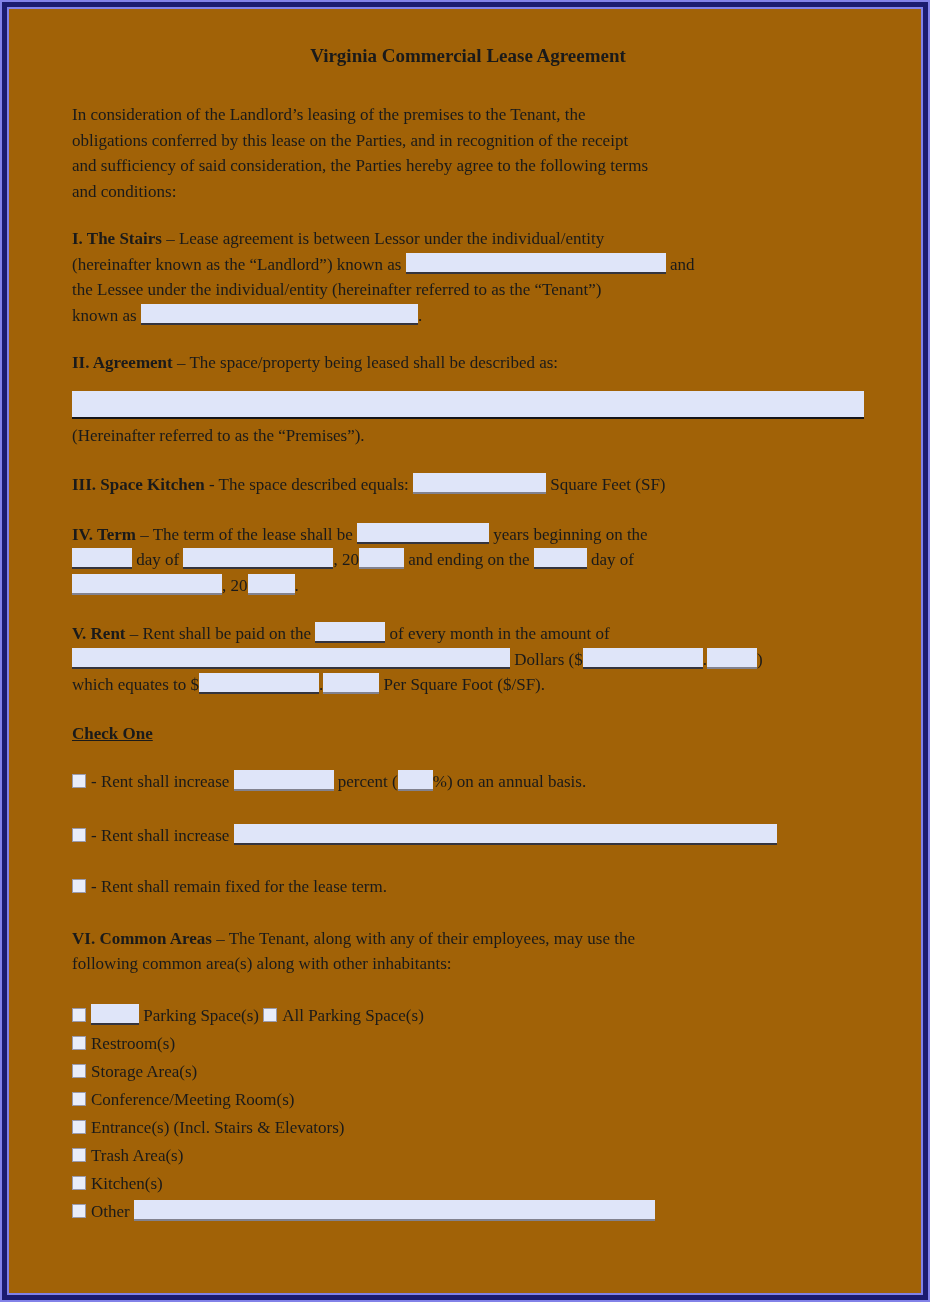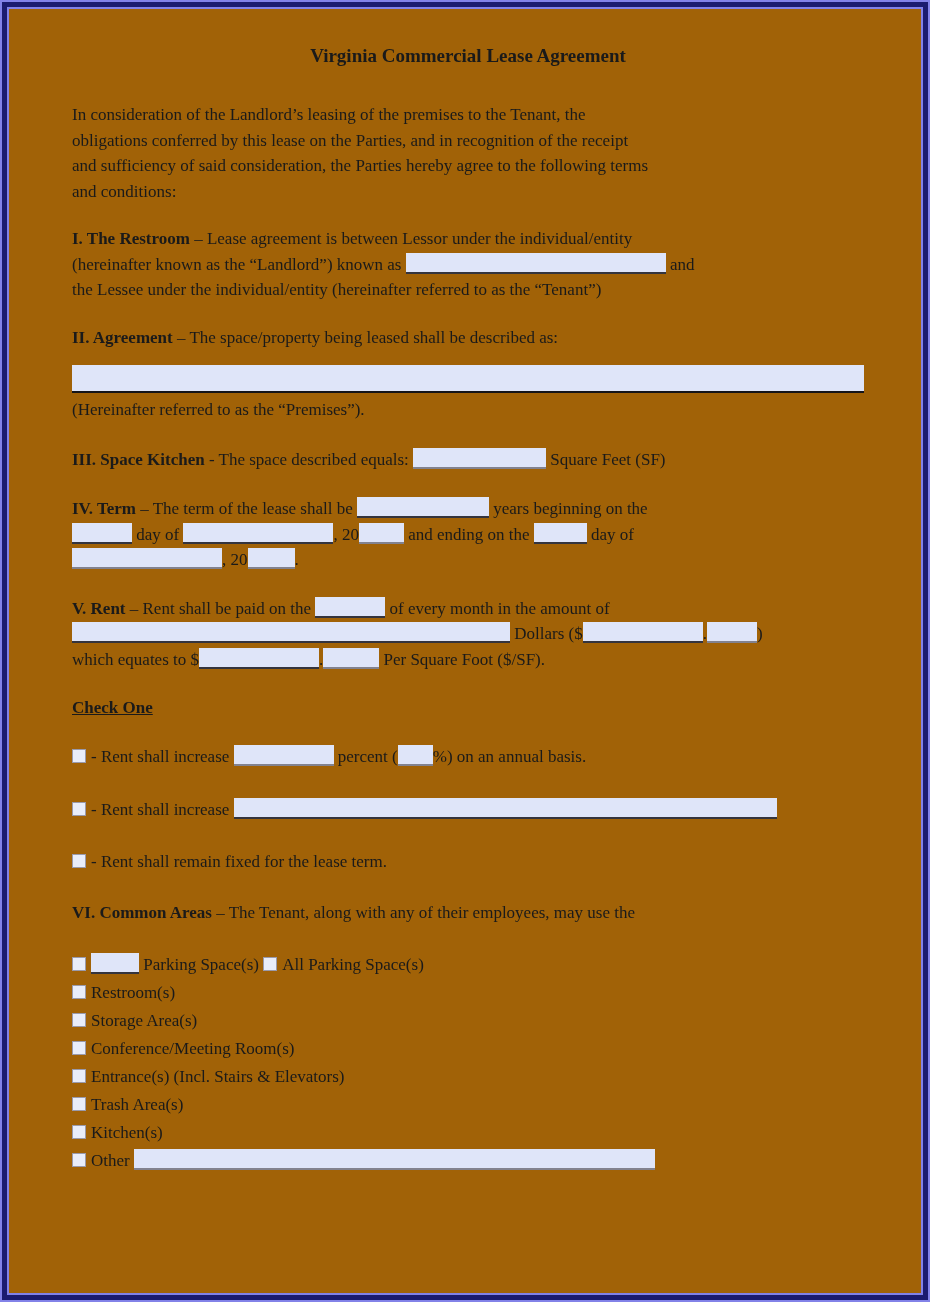--- a/index.html
+++ b/index.html
@@ -39,23 +39,24 @@
   <div class="title">Virginia Commercial Lease Agreement</div>
 
   <div class="para mb22">
     <div class="ln">In consideration of the Landlord’s leasing of the premises to the Tenant, the</div>
     <div class="ln">obligations conferred by this lease on the Parties, and in recognition of the receipt</div>
     <div class="ln">and sufficiency of said consideration, the Parties hereby agree to the following terms</div>
     <div class="ln">and conditions:</div>
   </div>
 
   <div class="para mb22">
-    <div class="ln"><b class="h">I. The Restroom</b> <span>– Lease agreement is between Lessor under the individual/entity</span></div>
+    <div class="ln"><b class="h">I. The Stairs</b> <span>– Lease agreement is between Lessor under the individual/entity</span></div>
     <div class="ln"><span>(hereinafter known as the “Landlord”) known as</span> <span class="blank" style="width:260px"></span> <span>and</span></div>
     <div class="ln"><span>the Lessee under the individual/entity (hereinafter referred to as the “Tenant”)</span></div>
+    <div class="ln"><span>known as</span> <span class="blank" style="width:277px"></span><span>.</span></div>
   </div>
 
   <div class="para mb0">
     <div class="ln"><b class="h">II. Agreement</b> <span>– The space/property being leased shall be described as:</span></div>
     <div class="blank-block"></div>
     <div class="ln mb24">(Hereinafter referred to as the “Premises”).</div>
   </div>
 
   <div class="para mb24">
     <div class="ln"><b class="h">III. Space Kitchen</b> <span>- The space described equals:</span> <span class="blank ug" style="width:133px"></span> <span>Square Feet (SF)</span></div>
@@ -78,20 +79,21 @@
   </div>
 
   <div class="para mb28 ln"><span class="cb"></span><span>- Rent shall increase</span> <span class="blank ug" style="width:100px"></span> <span>percent (</span><span class="blank ug" style="width:35px"></span><span>%) on an annual basis.</span></div>
 
   <div class="para mb26 ln"><span class="cb"></span><span>- Rent shall increase</span> <span class="blank" style="width:543px"></span></div>
 
   <div class="para mb26 ln"><span class="cb"></span><span>- Rent shall remain fixed for the lease term.</span></div>
 
   <div class="para mb25">
     <div class="ln"><b class="h">VI. Common Areas</b> <span>– The Tenant, along with any of their employees, may use the</span></div>
+    <div class="ln">following common area(s) along with other inhabitants:</div>
   </div>
 
   <div>
     <div class="ci"><span class="cb"></span><span class="blank" style="width:48px"></span> <span>Parking Space(s)</span> <span class="cb"></span><span>All Parking Space(s)</span></div>
     <div class="ci"><span class="cb"></span><span>Restroom(s)</span></div>
     <div class="ci"><span class="cb"></span><span>Storage Area(s)</span></div>
     <div class="ci"><span class="cb"></span><span>Conference/Meeting Room(s)</span></div>
     <div class="ci"><span class="cb"></span><span>Entrance(s) (Incl. Stairs &amp; Elevators)</span></div>
     <div class="ci"><span class="cb"></span><span>Trash Area(s)</span></div>
     <div class="ci"><span class="cb"></span><span>Kitchen(s)</span></div>

